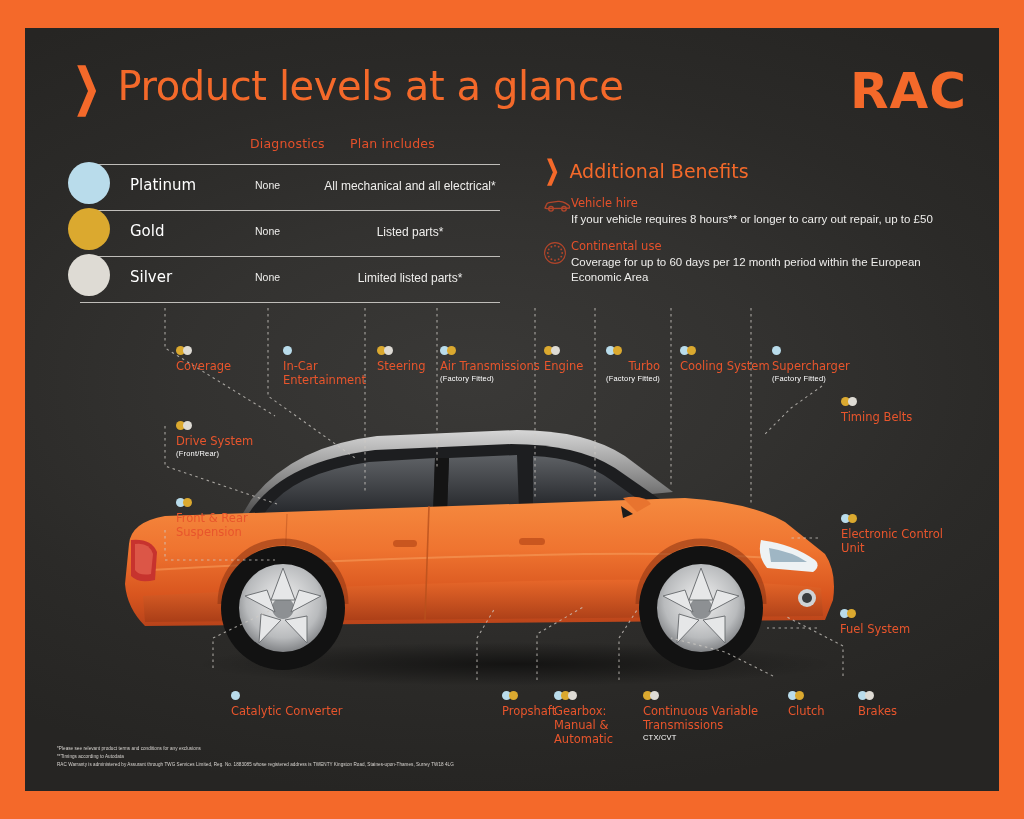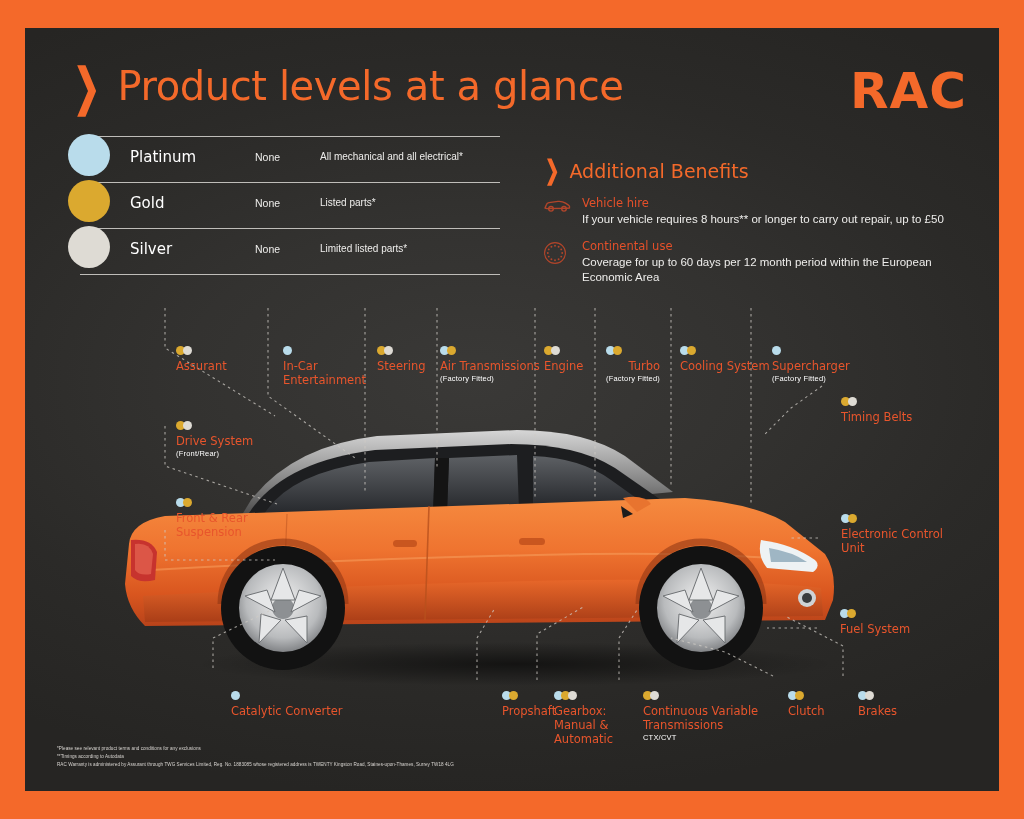--- a/index.html
+++ b/index.html
@@ -50,29 +50,29 @@
     box-shadow:0 0 0 0 rgba(0,0,0,0);
   }
   .trow .lvl{
     position:absolute;left:50px;top:11px;color:#ffffff;font-size:15px;
     font-family:"DejaVu Sans", sans-serif;
   }
   .trow .diagv{
     position:absolute;left:175px;top:14px;color:#efeeec;font-size:10.5px;
   }
   .trow .planv{
-    position:absolute;left:240px;top:14px;width:180px;color:#efeeec;font-size:10px;
+    position:absolute;left:240px;top:14px;width:180px;text-align:center;color:#efeeec;font-size:12px;
   }
   .tfoot{border-top:1px solid #bfbdb9;}
 
   
   .benefits{position:absolute;left:518px;top:132px;width:430px;}
   .ben-head{display:flex;align-items:center;gap:8px;margin-bottom:14px;}
   .ben-head .t{color:#f4692a;font-size:19px;font-family:"DejaVu Sans", sans-serif;}
-  .ben-item{display:flex;gap:11px;margin-bottom:11px;}
+  .ben-item{display:flex;margin-bottom:11px;}
   .ben-ico{width:28px;min-width:28px;padding-top:2px;}
   .ben-txt .bt{color:#e4502a;font-size:11.5px;margin-bottom:2px;font-family:"DejaVu Sans", sans-serif;}
   .ben-txt .bd{color:#eeedeb;font-size:11.5px;line-height:1.35;}
 
   
   .car-stage{position:absolute;left:0;top:280px;width:974px;height:420px;}
 
   
   .callout{position:absolute;}
   .pips{display:flex;gap:0;margin-bottom:4px;}
@@ -100,20 +100,24 @@
 <div class="frame">
   <div class="panel">
 
     <div class="title-row">
       <span class="chev">❯</span>
       <span class="title">Product levels at a glance</span>
     </div>
     <div class="logo">RAC</div>
 
     <div class="table">
+      <div class="thead">
+        <span class="th diag">Diagnostics</span>
+        <span class="th plan">Plan includes</span>
+      </div>
       <div id="table-body">
           <div class="trow">
             <span class="dot" style="background: rgb(185, 220, 235);"></span>
             <span class="lvl">Platinum</span>
             <span class="diagv">None</span>
             <span class="planv">All mechanical and all electrical*</span>
           </div>
           <div class="trow">
             <span class="dot" style="background: rgb(219, 169, 47);"></span>
             <span class="lvl">Gold</span>
@@ -296,21 +300,21 @@
         </g>
       </svg>
     </div>
 
     <div id="callouts">
         <div class="callout" style="left: 151px; top: 318px;">
           <div class="pips">
             <span class="pip gold" style="background: rgb(219, 169, 47);"></span>
             <span class="pip silver" style="background: rgb(222, 219, 212);"></span>
           </div>
-          <div class="co-label">Assurant</div>
+          <div class="co-label">Coverage</div>
         </div>
         <div class="callout" style="left: 258px; top: 318px;">
           <div class="pips">
             <span class="pip platinum" style="background: rgb(185, 220, 235);"></span>
           </div>
           <div class="co-label">In-Car
 Entertainment</div>
         </div>
         <div class="callout" style="left: 352px; top: 318px;">
           <div class="pips">

